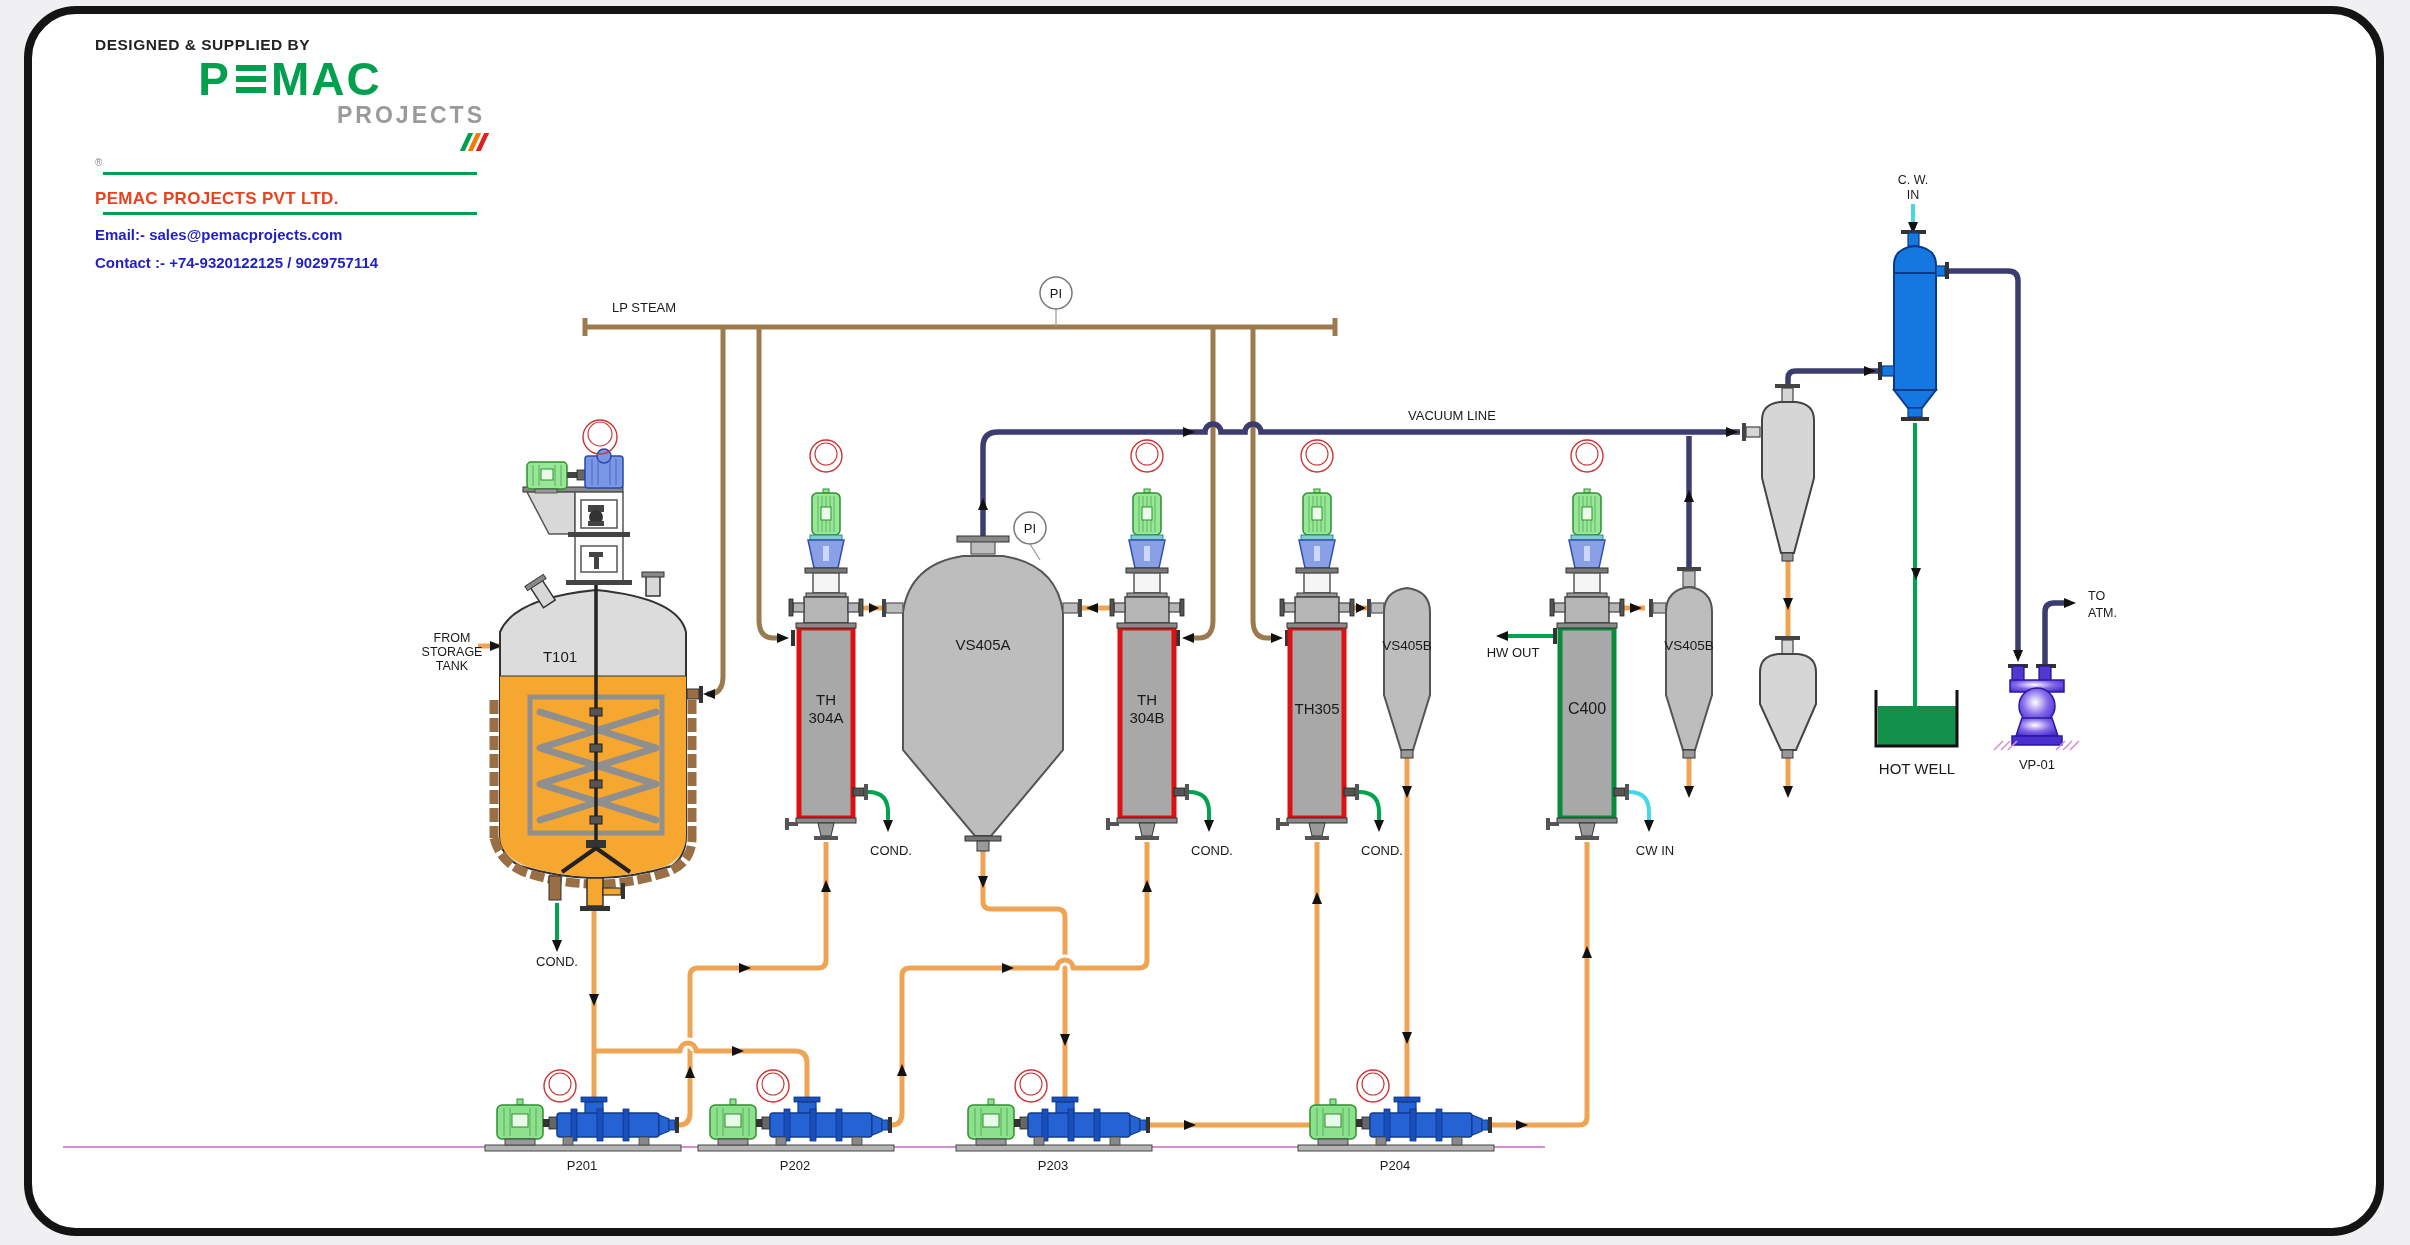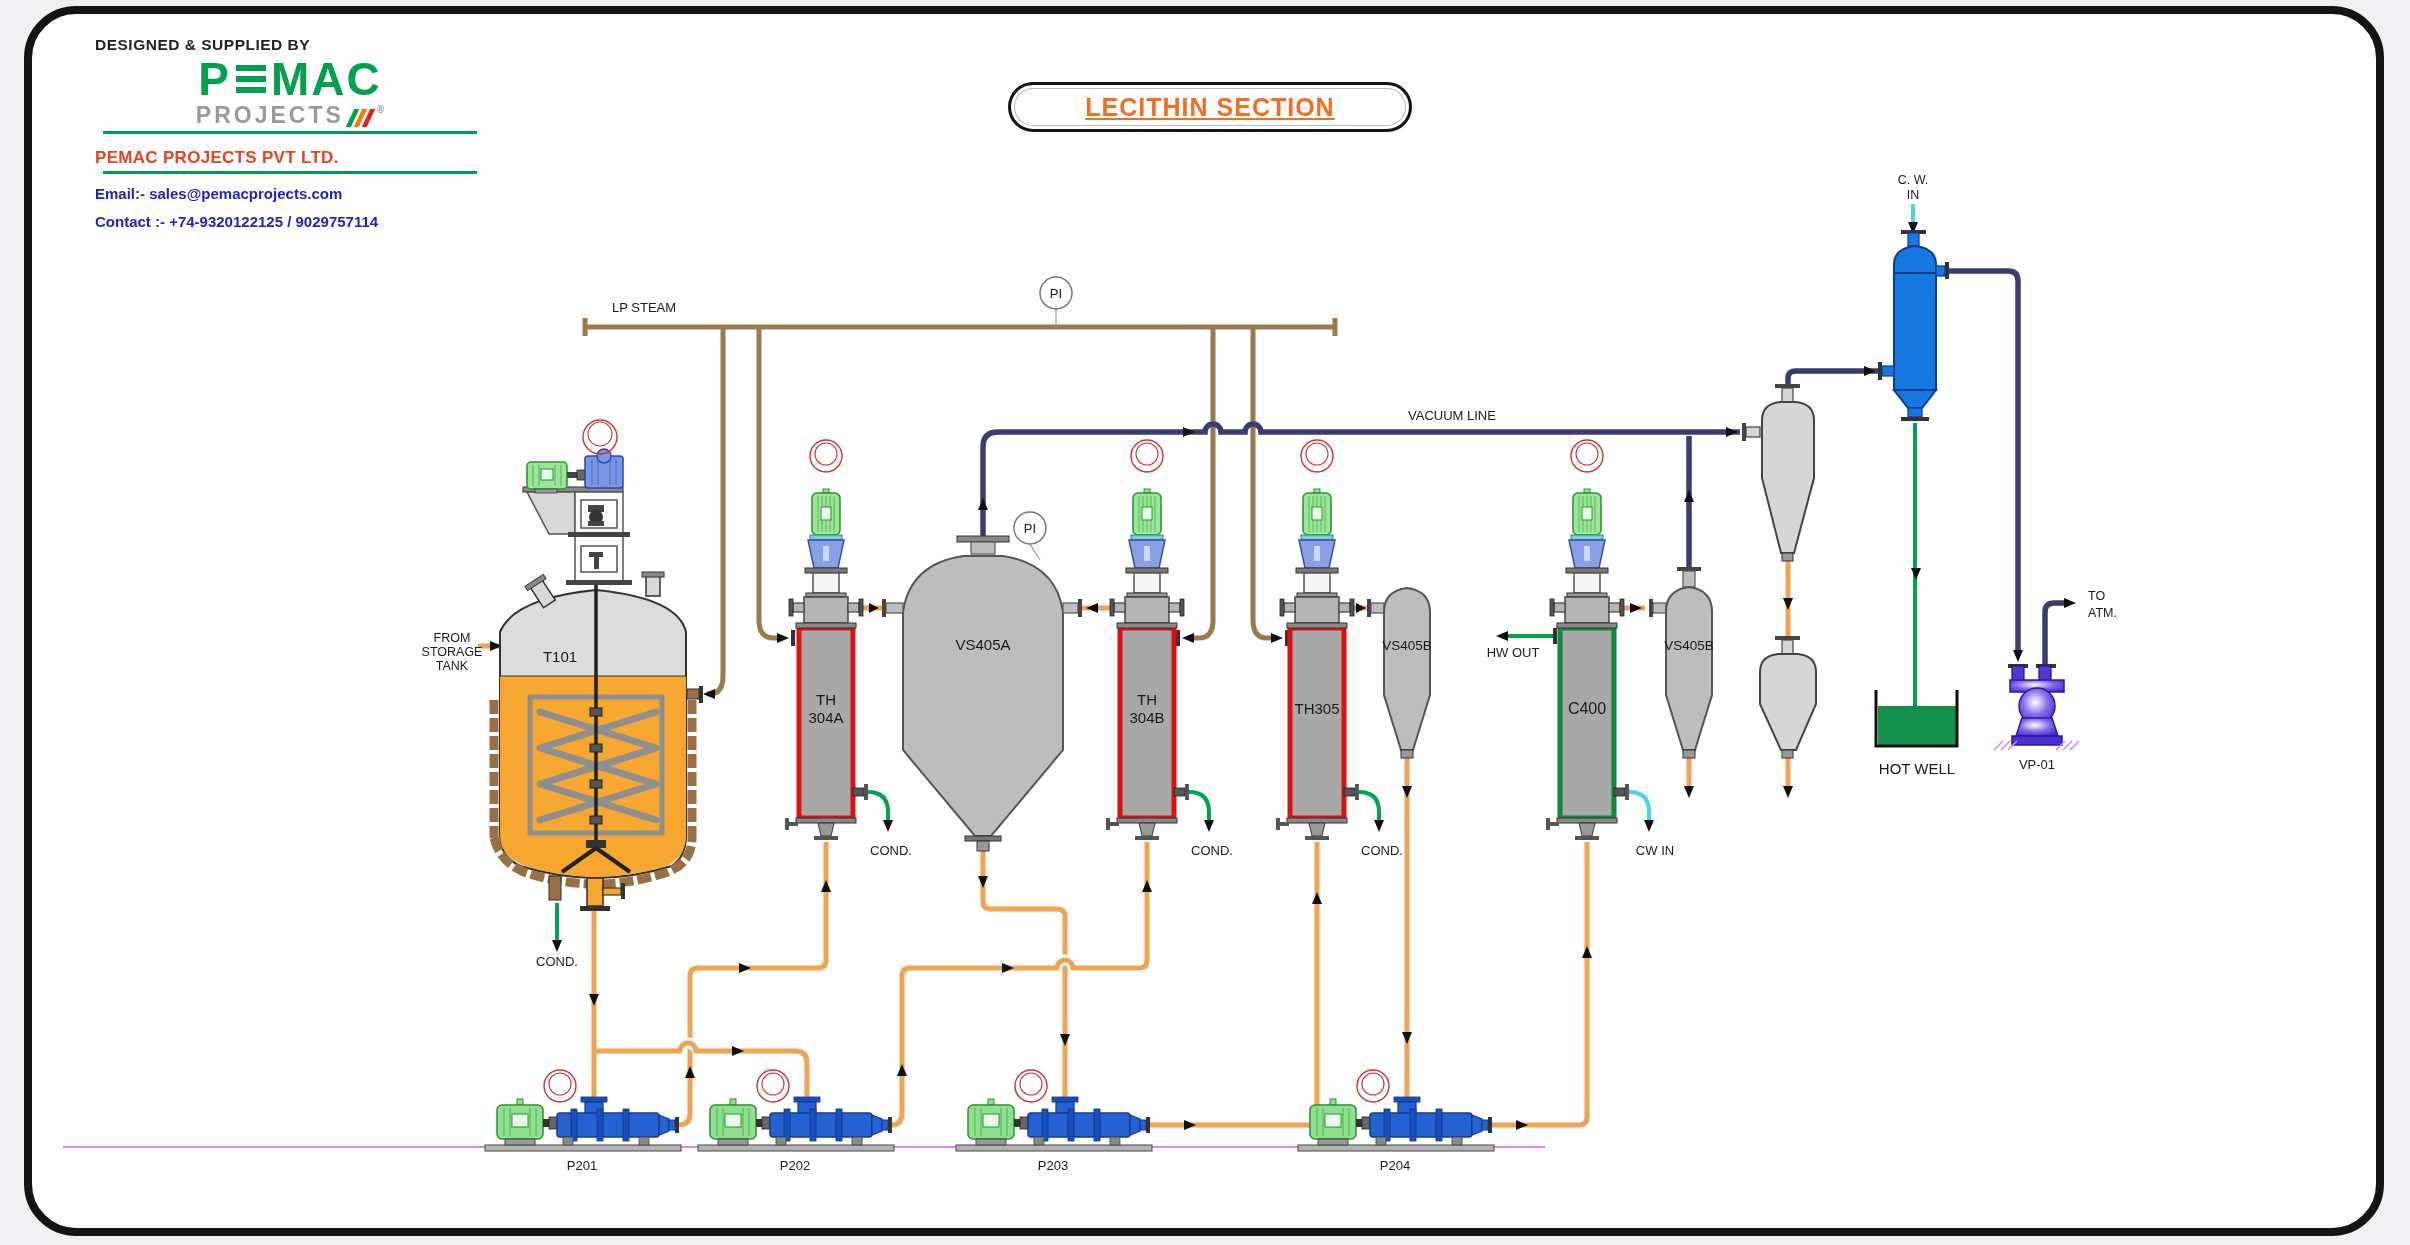--- a/index.html
+++ b/index.html
@@ -12,21 +12,21 @@
   .lbl-eq{font-size:15px;}
   .lbl-eq2{font-size:13.5px;}
   .lbl-big{font-size:16px;}
   .pi-t{font-size:13px;}
   
   .logo{position:absolute;left:95px;top:36px;width:390px;text-align:left;z-index:5;}
   .designed{font-size:15.5px;font-weight:600;color:#222;letter-spacing:.5px;}
   .brandrow{display:flex;align-items:center;justify-content:center;gap:2px;margin-top:2px;color:#00A04E;font-weight:bold;font-size:46px;letter-spacing:2px;line-height:1;}
   .ebars{display:inline-flex;flex-direction:column;gap:5px;margin:0 3px;}
   .ebars div{width:30px;height:6px;background:#00A04E;}
-  .projrow{display:flex;align-items:flex-end;justify-content:center;gap:6px;margin-top:2px;}
+  .projrow{display:flex;align-items:flex-end;justify-content:center;gap:6px;margin-top:2px;flex-direction:column;}
   .projtxt{font-size:23px;letter-spacing:3px;color:#9a9a9a;font-weight:600;line-height:1;}
   .stripes{display:inline-flex;gap:3px;height:18px;}
   .stripes i{display:block;width:5px;height:18px;transform:skewX(-25deg);}
   .s1{background:#00A04E;} .s2{background:#f07d00;} .s3{background:#e02020;}
   .reg{font-size:10px;color:#888;align-self:flex-start;}
   .grule{height:3px;background:#00A04E;margin:4px 8px 0 8px;}
   .company{font-size:17px;font-weight:600;color:#E8431F;margin-top:14px;letter-spacing:.3px;}
   .grule2{height:3px;background:#00A04E;margin:3px 8px 0 8px;}
   .mail,.contact{font-size:15px;color:#1F1FC8;margin-top:11px;font-weight:600;}
   
@@ -446,17 +446,14 @@
         </span>
       <span class="reg">®</span>
     </div>
     <div class="grule"></div>
     <div class="company">PEMAC PROJECTS PVT LTD.</div>
     <div class="grule2"></div>
     <div class="mail">Email:- sales@pemacprojects.com</div>
     <div class="contact">Contact :- +74-9320122125 / 9029757114</div>
   </div>
 
-  <div class="pill">
-    <span>LECITHIN SECTION</span>
-  </div>
 
 </div>
 
 </body></html>

